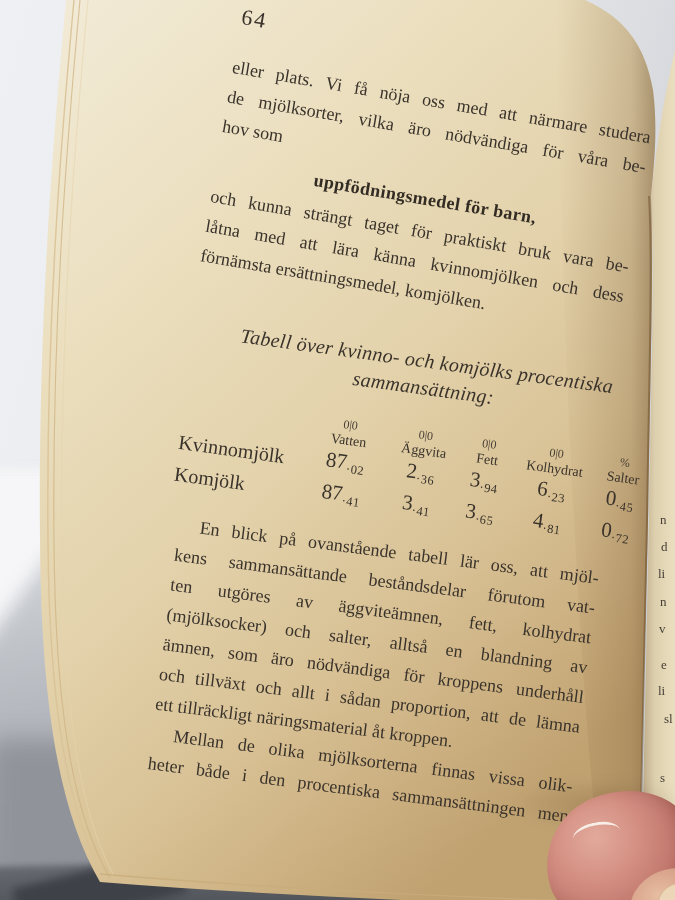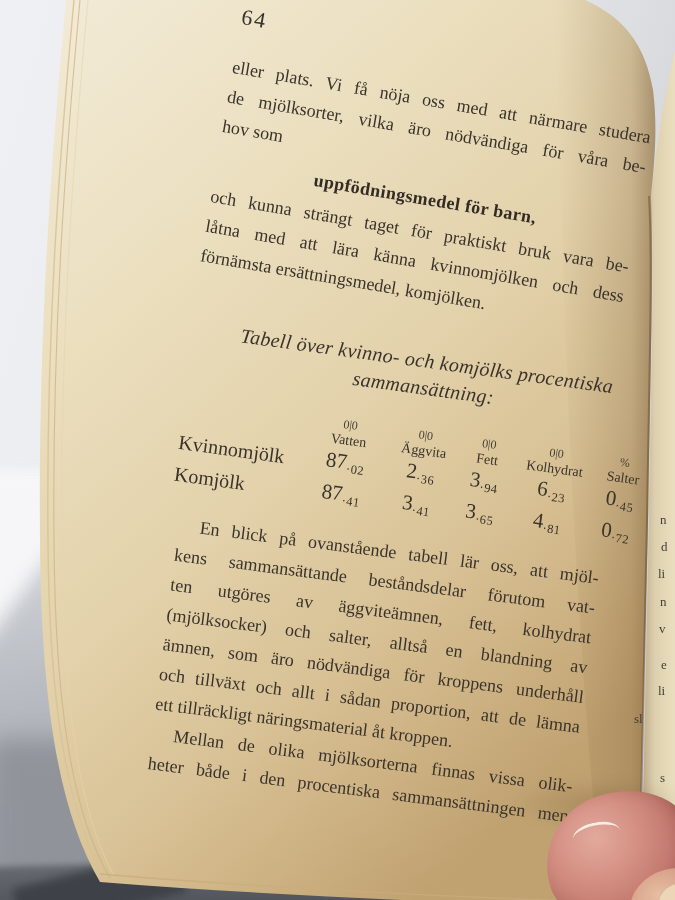--- a/index.html
+++ b/index.html
@@ -35,21 +35,21 @@
   .mt-head{height:46px;}
   .mt-pct{font-size:12px;line-height:12px;margin-bottom:2px;color:#453d33;}
   .mt-cname{font-size:14px;line-height:15px;color:#3a332b;}
   .mt-label{font-size:20px;line-height:29px;justify-content:flex-end;align-items:flex-start;}
   .mt-val{font-size:21px;line-height:29px;flex-direction:row;justify-content:center;align-items:baseline;}
   .v-frac{font-size:12.5px;letter-spacing:.5px;position:relative;top:4px;}
   
   .fragment{position:absolute;font-size:13px;color:#453e35;}
   .f0{left:660px;top:512px}.f1{left:661px;top:539px}.f2{left:658px;top:566px}
   .f3{left:660px;top:594px}.f4{left:659px;top:621px}.f5{left:661px;top:657px}
-  .f6{left:658px;top:683px}.f7{left:634px;top:711px}.f8{left:660px;top:770px}
+  .f6{left:658px;top:683px}.f7{left:664px;top:711px}.f8{left:660px;top:770px}
   .f9{left:661px;top:798px}
   
   .thumb-shadow{position:absolute;left:515px;top:778px;width:175px;height:55px;background:radial-gradient(ellipse,rgba(96,64,32,.25),transparent 70%);filter:blur(5px);}
   .thumb{position:absolute;left:545px;top:792px;width:152px;height:132px;}
   .thumb-main{position:absolute;left:0;top:0;width:100%;height:100%;
     background:radial-gradient(ellipse at 38% 30%,#e2aa9c 0%,#d28d80 35%,#bd7269 65%,#a25c56 92%);
     border-radius:48% 52% 42% 58%/55% 45% 55% 45%;transform:rotate(-18deg);
     box-shadow:inset -8px -8px 16px rgba(80,40,25,.25);}
   .nail-edge{position:absolute;left:36px;top:24px;width:48px;height:22px;border-radius:50%;
     border-top:3px solid rgba(249,244,238,.92);transform:rotate(7deg);}

